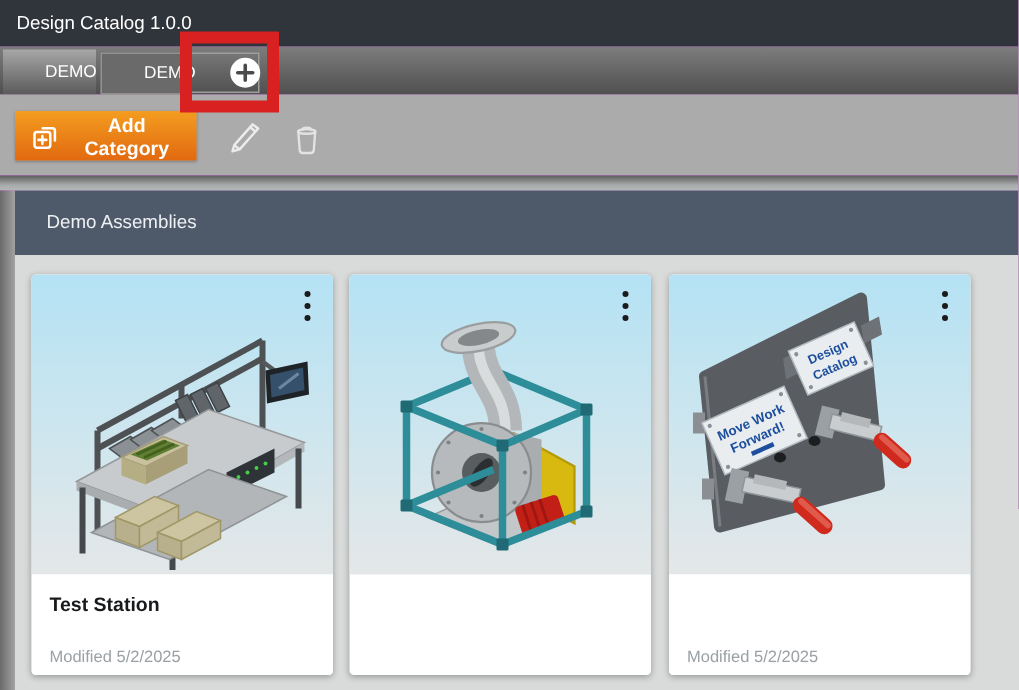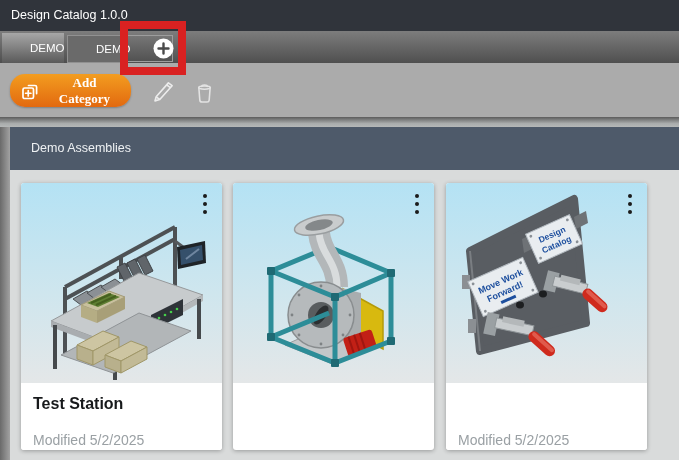--- a/index.html
+++ b/index.html
@@ -25,44 +25,44 @@
   .annotation-rect{position:absolute;left:120px;top:21px;width:50px;height:38px;
           border:8px solid #d92121;z-index:60;}
 
   
   .toolbar{position:absolute;left:0;top:63px;width:679px;height:54px;background:#ababab;}
   .mid-strip{position:absolute;left:0;top:117px;width:679px;height:10px;
           background:linear-gradient(180deg,#5c5c5c,#a9acac 65%,#b5b8b8);}
   .left-strip{position:absolute;left:0;top:127px;width:10px;height:333px;
           background:linear-gradient(90deg,#6a6a6a,#a2a2a2);}
   .btn-add-category{position:absolute;left:10px;top:11px;width:121px;height:33px;
-          background:linear-gradient(180deg,#f39d20,#e2690f);border:none;border-radius:15px;
+          background:linear-gradient(180deg,#f39d20,#e2690f);border:none;border-radius:1px;
           color:#ffffff;font-weight:bold;font-size:13px;display:flex;align-items:center;gap:8px;
-          padding:0 10px;cursor:pointer;box-shadow:0 1px 2px rgba(0,0,0,.25);font-family:Liberation Serif, serif;}
+          padding:0 10px;cursor:pointer;box-shadow:0 1px 2px rgba(0,0,0,.25);}
   .icon-btn{position:absolute;top:15px;width:30px;height:28px;background:transparent;border:none;
           display:flex;align-items:center;justify-content:center;cursor:pointer;}
   .icon-btn.edit{left:148px;}
   .icon-btn.delete{left:189px;}
 
   
   .panel{position:absolute;left:10px;top:127px;width:669px;height:333px;background:#d9dbdb;}
   .panel-header{position:absolute;left:0;top:0;width:669px;height:43px;background:#4e5a6a;}
   .panel-header .label{position:absolute;left:21px;top:0;line-height:43px;color:#eef1f3;font-size:12.5px;}
 
   
   .card{position:absolute;top:56px;width:201px;height:267px;background:#ffffff;border-radius:3px;
           box-shadow:0 1px 4px rgba(0,0,0,.3);overflow:hidden;}
   .card1{left:11px;} .card2{left:223px;} .card3{left:436px;}
   .card-image{position:absolute;left:0;top:0;width:201px;height:200px;
           background:linear-gradient(180deg,#b4e2f4 0%,#cfe6ee 55%,#e4e7e8 100%);}
   .kebab{position:absolute;right:8px;top:8px;width:18px;height:26px;background:transparent;border:none;
           cursor:pointer;display:flex;align-items:center;justify-content:center;}
   .card-footer{position:absolute;left:0;top:200px;width:201px;height:67px;background:#ffffff;}
-  .card-title{position:absolute;left:12px;top:12px;font-size:16px;font-weight:bold;color:#17191b;}
-  .card-modified{position:absolute;left:12px;top:49px;font-size:14px;color:#9aa0a4;}
+  .card-title{position:absolute;left:12px;top:12px;font-size:13px;font-weight:bold;color:#17191b;}
+  .card-modified{position:absolute;left:12px;top:49px;font-size:11px;color:#9aa0a4;}
 
   svg{display:block;}
 </style>
 </head>
 <body>
 
 <div id="app">
 
   <div class="titlebar">
     <span class="title">Design Catalog 1.0.0</span>

